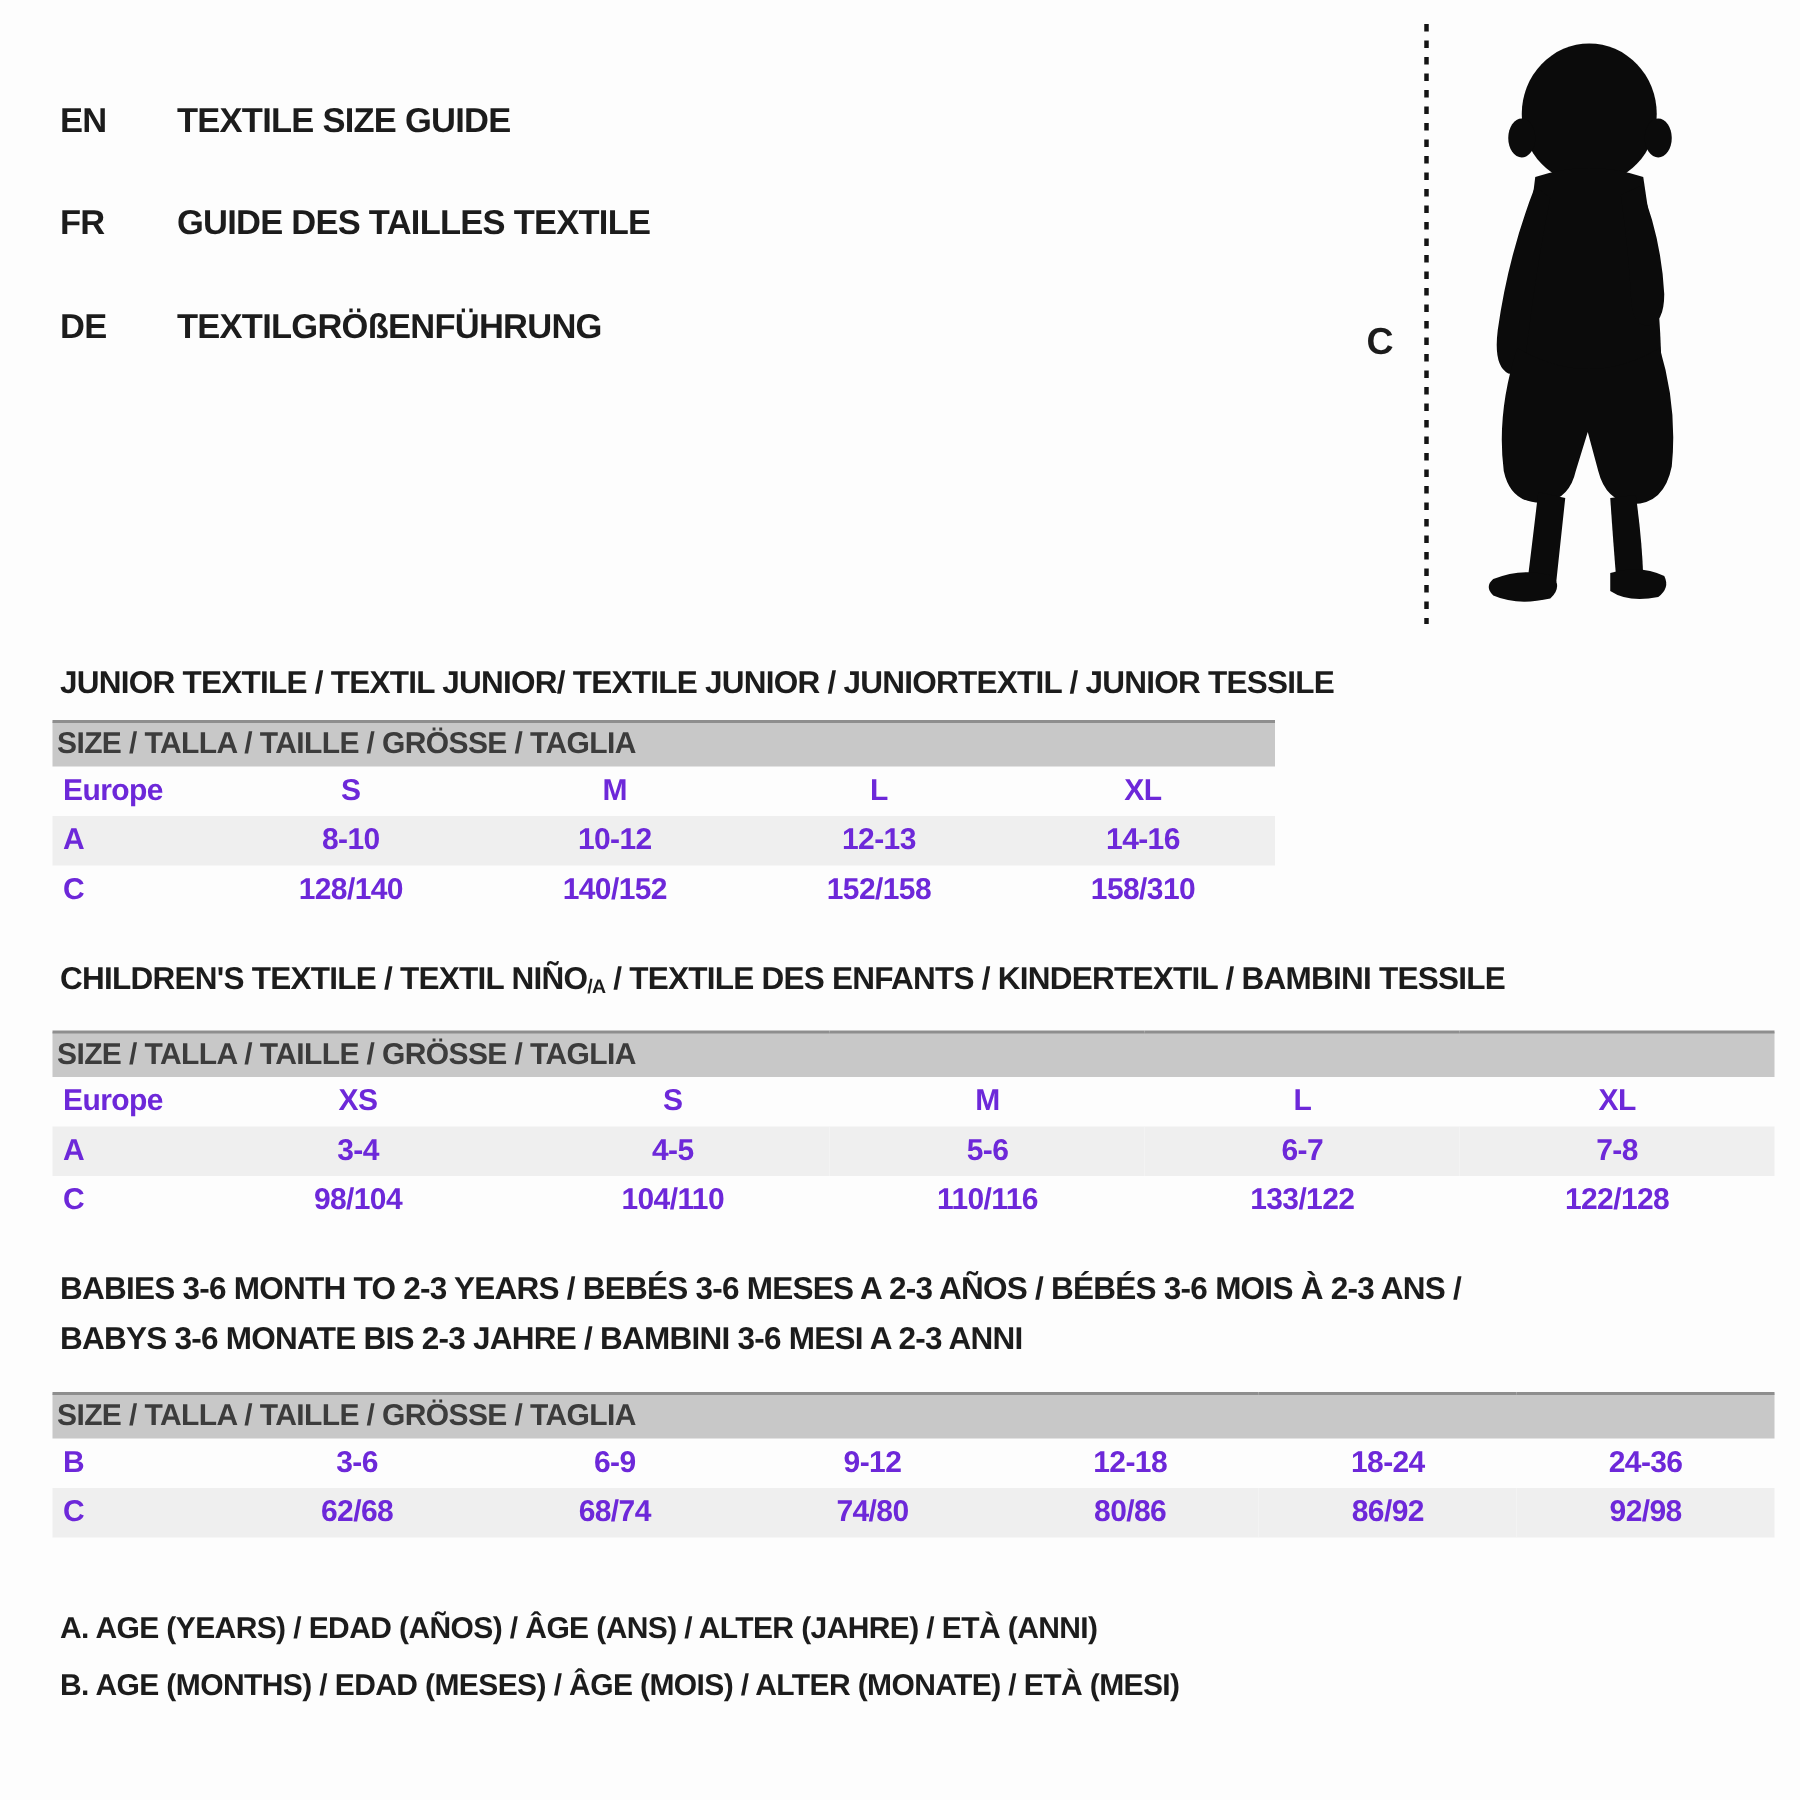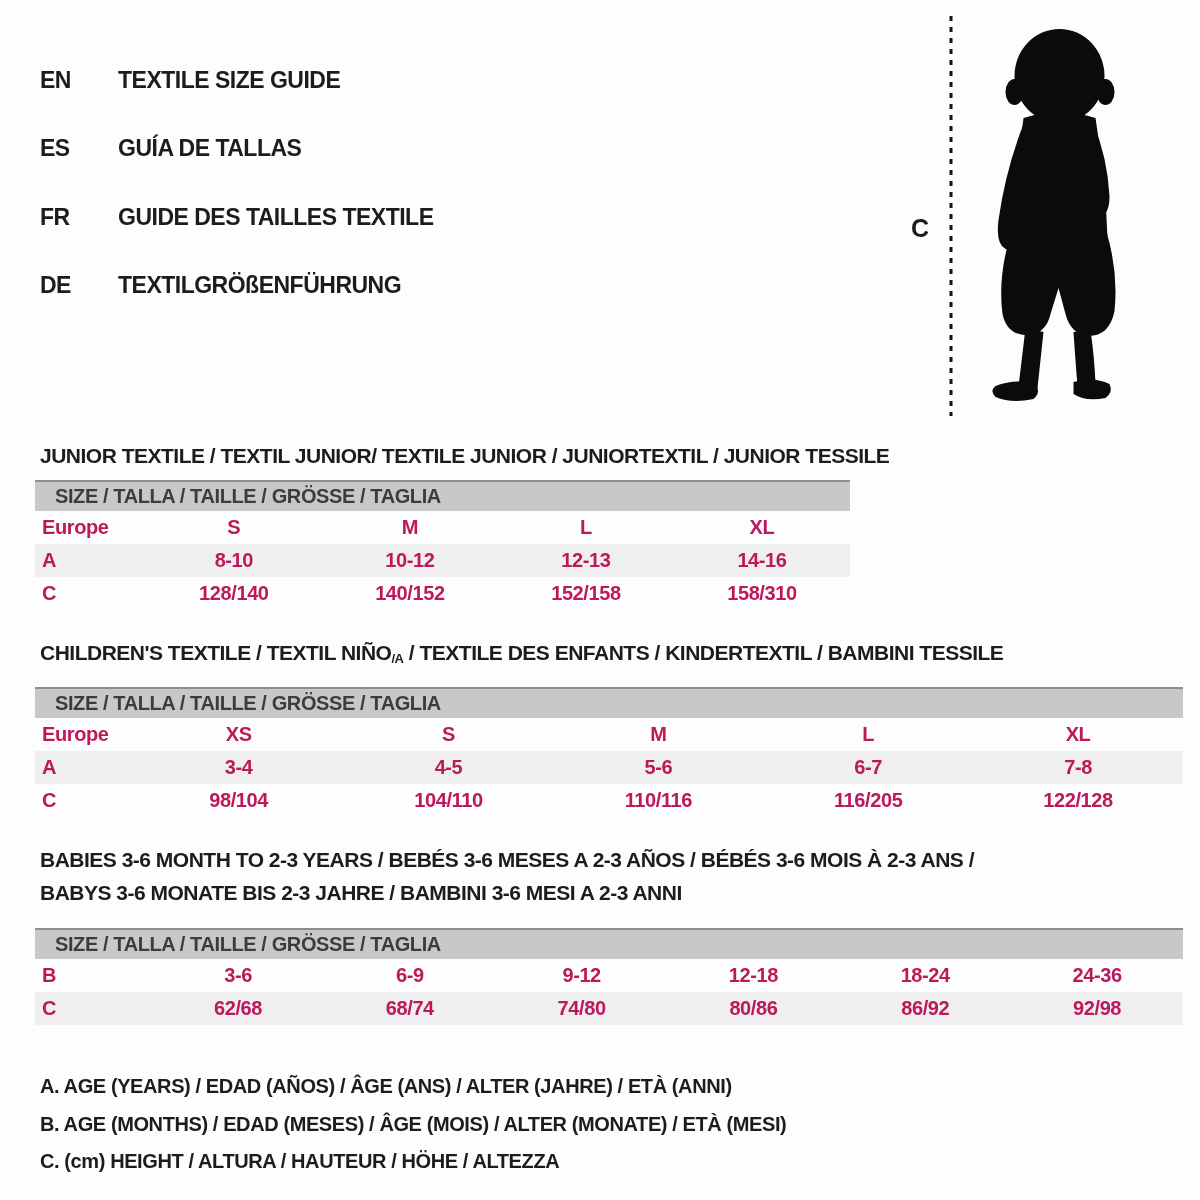--- a/index.html
+++ b/index.html
@@ -42,26 +42,26 @@
     white-space: nowrap;
   }
   .size-table {
     position: absolute;
     left: 35px;
     border-collapse: collapse;
     table-layout: fixed;
     font-size: 20px;
     letter-spacing: -0.4px;
   }
-  .size-table td { height: 33px; text-align: center; font-weight: bold; color: #be185d; }
+  .size-table td { height: 33px; text-align: center; font-weight: bold; color: #6d28d9; }
   .size-table td.rowlabel { text-align: left; padding-left: 7px; }
   .size-table tr.thead td {
     height: 30px;
     text-align: left;
-    padding-left: 20px;
+    padding-left: 3px;
     background: #c8c8c8;
     border-top: 2px solid #8e8e8e;
     color: #3c3c3c;
   }
   .size-table tr.shaded td { background: #efefef; }
 
   .sub-a { font-size: 0.62em; vertical-align: -0.25em; }
 
   
   .legend { position: absolute; left: 40px; top: 1068px; }
@@ -75,24 +75,20 @@
     white-space: nowrap;
   }
 </style>
 </head>
 <body>
 
 <div class="lang-block">
   <div class="lang-row">
     <span>EN</span>
     <span>TEXTILE SIZE GUIDE</span>
-  </div>
-  <div class="lang-row">
-    <span>ES</span>
-    <span>GUÍA DE TALLAS</span>
   </div>
   <div class="lang-row">
     <span>FR</span>
     <span>GUIDE DES TAILLES TEXTILE</span>
   </div>
   <div class="lang-row">
     <span>DE</span>
     <span>TEXTILGRÖßENFÜHRUNG</span>
   </div>
 </div>
@@ -184,21 +180,21 @@
     <td>4-5</td>
     <td>5-6</td>
     <td>6-7</td>
     <td>7-8</td>
   </tr>
   <tr>
     <td class="rowlabel">C</td>
     <td>98/104</td>
     <td>104/110</td>
     <td>110/116</td>
-    <td>116/205</td>
+    <td>133/122</td>
     <td>122/128</td>
   </tr>
 </tbody>
   </table>
 
 <h2 class="section-title" style="top:848px;">BABIES 3-6 MONTH TO 2-3 YEARS / BEBÉS 3-6 MESES A 2-3 AÑOS / BÉBÉS 3-6 MOIS À 2-3 ANS /</h2>
 <h2 class="section-title" style="top:881px;">BABYS 3-6 MONATE BIS 2-3 JAHRE / BAMBINI 3-6 MESI A 2-3 ANNI</h2>
 <table class="size-table" style="top:928px; width:1148px;">
   <colgroup>
       <col style="width:10.2%">
@@ -230,14 +226,13 @@
     <td>80/86</td>
     <td>86/92</td>
     <td>92/98</td>
   </tr>
 </tbody>
   </table>
 
 <div class="legend">
   <div class="legend-line">A. AGE (YEARS) / EDAD (AÑOS) / ÂGE (ANS) / ALTER (JAHRE) / ETÀ (ANNI)</div>
   <div class="legend-line">B. AGE (MONTHS) / EDAD (MESES) / ÂGE (MOIS) / ALTER (MONATE) / ETÀ (MESI)</div>
-  <div class="legend-line">C. (cm) HEIGHT / ALTURA / HAUTEUR / HÖHE / ALTEZZA</div>
 </div>
 
 </body></html>

